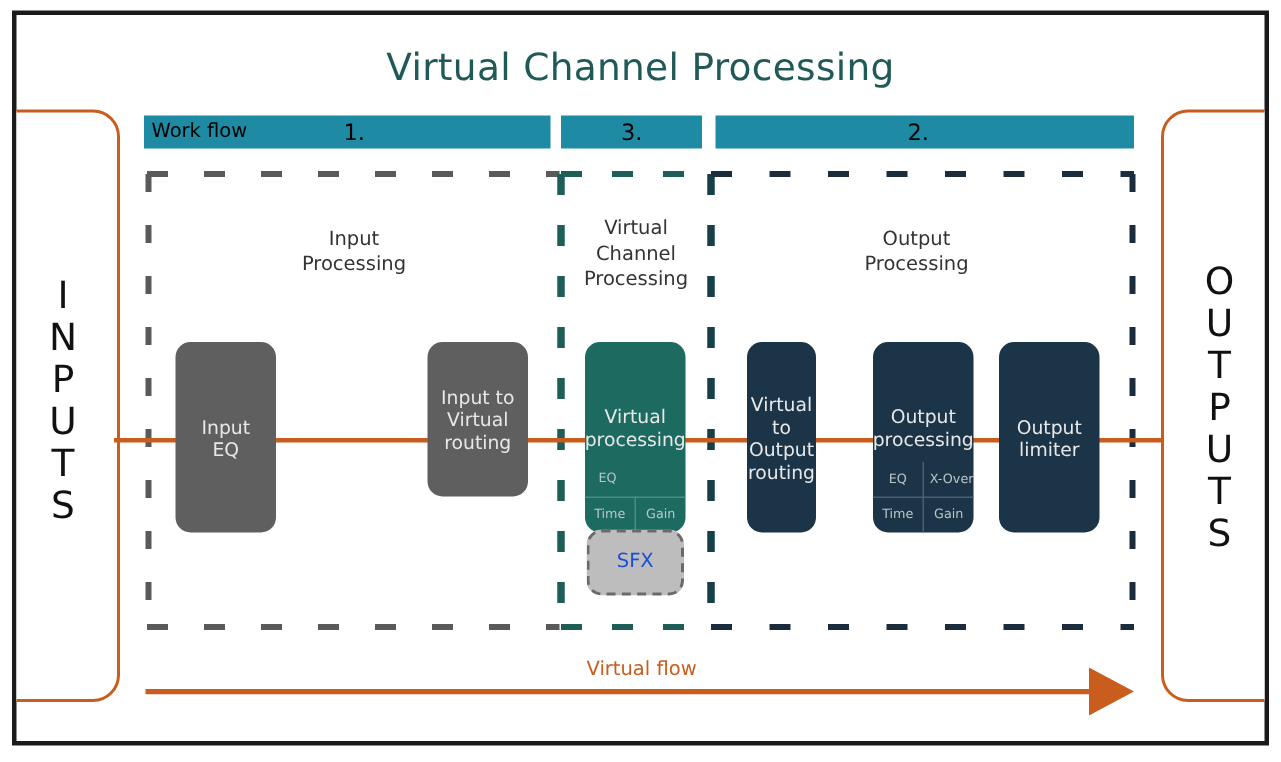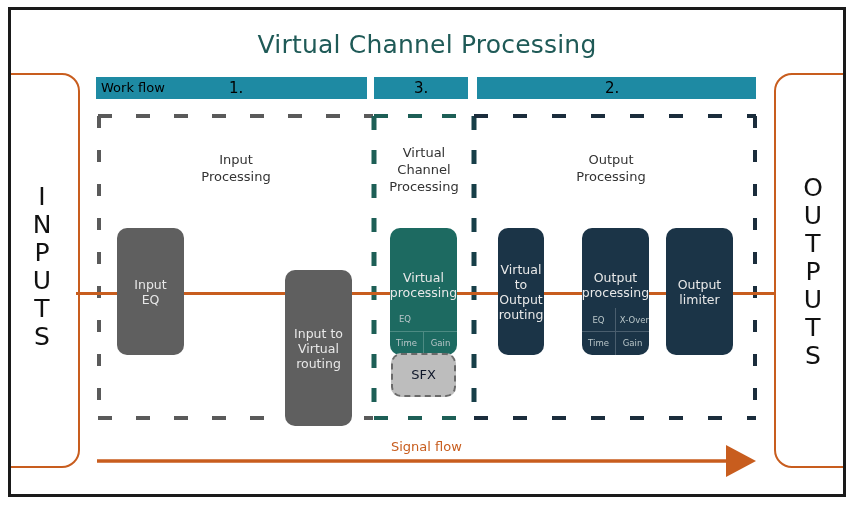--- a/index.html
+++ b/index.html
@@ -16,21 +16,21 @@
     .io-text { font-size: 25px; color: #111; text-align: center; line-height: 28px; width: 30px; }
     .signal-line { height: 3px; background: #c85d1e; }
     .section-label { font-size: 13px; color: #333; text-align: center; line-height: 17px; }
     .block { border-radius: 10px; color: #e8e8e8; font-size: 12.5px; text-align: center; line-height: 15px; display: flex; flex-direction: column; justify-content: center; align-items: center; }
     .block.grey { background: #5f5f5f; }
     .block.teal { background: #1d6a61; }
     .block.navy { background: #1b3447; }
     .block .lbl { white-space: pre-line; }
     .sub-grid { position: absolute; left: 0; right: 0; font-size: 8.5px; color: #b9c6c9; }
     .sub-cell { position: absolute; text-align: center; }
-    .sfx { background: #bdbdbd; border: 2px dashed #6a6a6a; border-radius: 10px; color: #0f172a; font-size: 13px; text-align: center; line-height: 38px; box-sizing: border-box; }
+    .sfx { background: #bdbdbd; border: 2px dashed #6a6a6a; border-radius: 10px; color: #1d4ed8; font-size: 13px; text-align: center; line-height: 38px; box-sizing: border-box; }
     .signal-label { font-size: 13px; color: #c85d1e; }
     svg.dash { position: absolute; left: 0; top: 0; }
   </style>
 </head>
 <body>
 
 <div class="frame">
 
   <div class="abs title">Virtual Channel Processing</div>
 
@@ -91,21 +91,21 @@
 Processing</div>
   <div class="abs section-label" style="left:545px; top:141px; width:110px; white-space:pre-line;">Output
 Processing</div>
 
   <div class="abs signal-line" style="left:65px; top:282px; width:698px;"></div>
 
   <div class="abs block grey" style="left:106px; top:218px; width:67px; height:127px;">
     <span class="lbl">Input
 EQ</span>
   </div>
-  <div class="abs block grey" style="left:274px; top:218px; width:67px; height:156px;margin-top:42px;">
+  <div class="abs block grey" style="left:274px; top:218px; width:67px; height:103px;">
     <span class="lbl">Input to
 Virtual
 routing</span>
   </div>
 
   <div class="abs block teal" style="left:379px; top:218px; width:67px; height:127px; justify-content:flex-start;">
     <span class="lbl" style="margin-top:42px;">Virtual
 processing</span>
     <div class="sub-grid" style="top:80px; height:47px;">
       <div class="sub-cell" style="left:9px; top:4px;">EQ</div>
@@ -133,18 +133,18 @@
       <div class="sub-cell" style="left:34px; width:33px; top:5px;text-align:right;">X-Over</div>
       <div class="sub-cell" style="left:0; width:33px; top:28px;">Time</div>
       <div class="sub-cell" style="left:34px; width:33px; top:28px;">Gain</div>
     </div>
   </div>
   <div class="abs block navy" style="left:655px; top:218px; width:67px; height:127px;">
     <span class="lbl">Output
 limiter</span>
   </div>
 
-  <div class="abs signal-label" style="left:380px; top:429px;">Signal flow</div>
+  <div class="abs signal-label" style="left:380px; top:429px;">Virtual flow</div>
   <svg class="abs" style="left:0; top:0;" width="832" height="484">
     <line x1="86" y1="451" x2="725" y2="451" stroke="#c85d1e" stroke-width="3.5"></line>
     <polygon points="715,435 745,451 715,467" fill="#c85d1e"></polygon>
   </svg>
 </div>
 
 </body></html>

